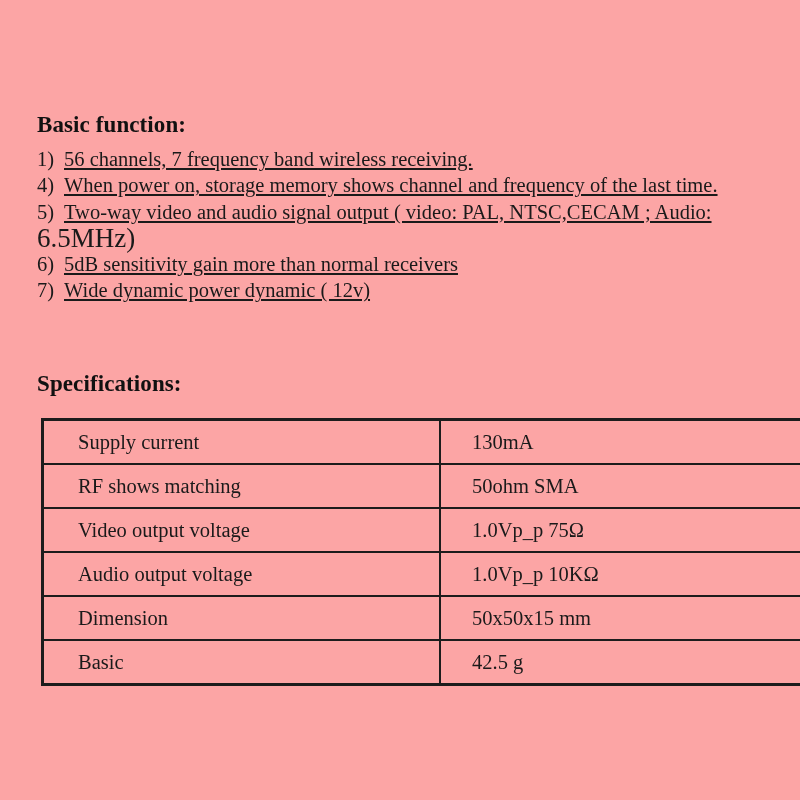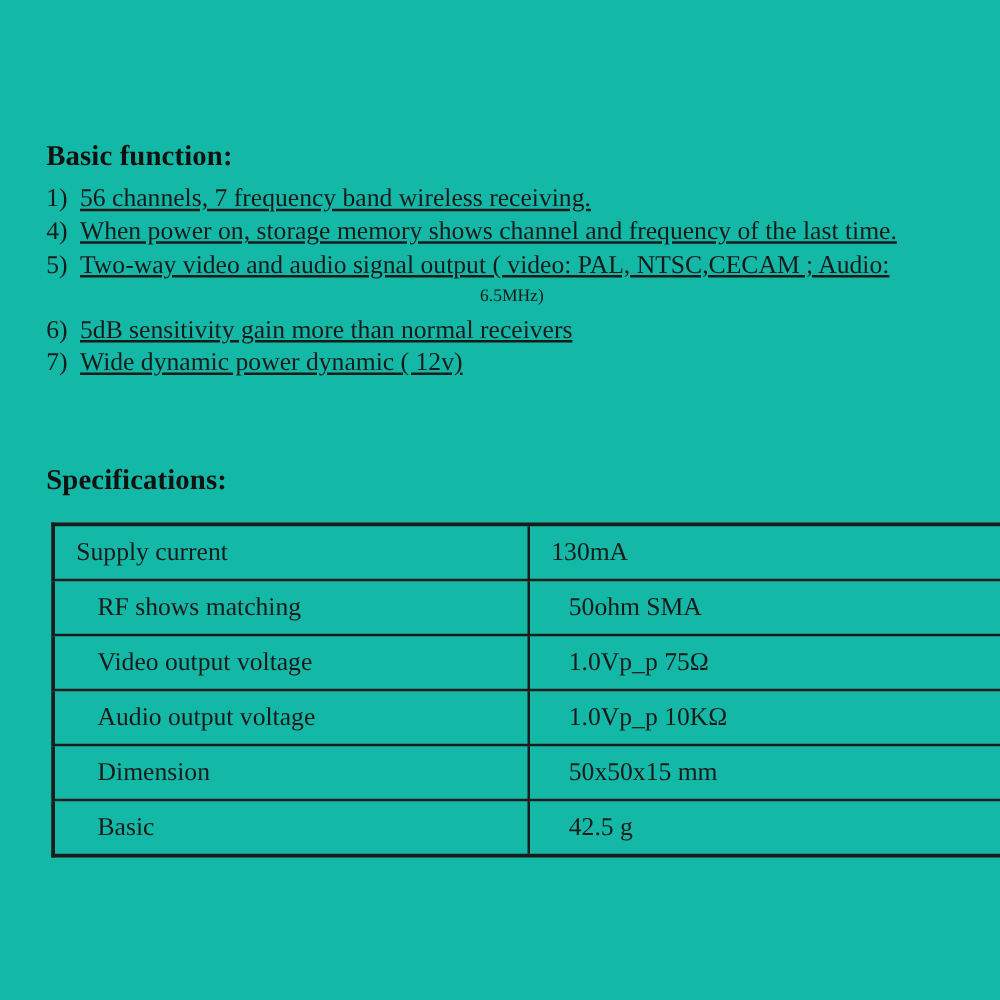--- a/index.html
+++ b/index.html
@@ -13,21 +13,21 @@
     position: relative;
     font-family: "Liberation Serif", "DejaVu Serif", serif;
     color: #1a1a1a;
     overflow: hidden;
     -webkit-font-smoothing: antialiased;
   }
 
   .page {
     position: absolute;
     inset: 0;
-    background: #14b8a6;
+    background: #fca5a5;
   }
 
   
   .section-heading {
     position: absolute;
     left: 37px;
     font-weight: bold;
     font-size: 23px;
     letter-spacing: 0.1px;
     white-space: nowrap;
@@ -54,24 +54,23 @@
     display: inline-block;
     width: 27px;
     text-align: left;
   }
   .list-row .item-text {
     display: inline;
     text-decoration: underline;
   }
   .list-cont {
     display: block;
-    font-size: 14px;
+    font-size: 27px;
     line-height: 26.3px;
     white-space: nowrap;
-    text-align: center;
   }
 
   
   .spec-table {
     position: absolute;
     left: 41px;
     top: 418px;
     width: 726px;
     border-collapse: collapse;
     table-layout: fixed;
@@ -85,21 +84,21 @@
     color: #1a1a1a;
   }
   .spec-table td.label-cell {
     width: 361px;
     padding-left: 34px;
   }
   .spec-table td.value-cell {
     width: 361px;
     padding-left: 31px;
   }
-  .spec-table tr:first-child td { border-top-width: 3px; padding-left: 17px; }
+  .spec-table tr:first-child td { border-top-width: 3px; }
   .spec-table tr:last-child td { border-bottom-width: 3px; }
   .spec-table td.label-cell { border-left-width: 3px; }
   .spec-table td.value-cell { border-right-width: 3px; }
 </style>
 </head>
 <body>
 
 <div class="page">
 
   <div class="section-heading" id="heading-basic">Basic function:</div>

